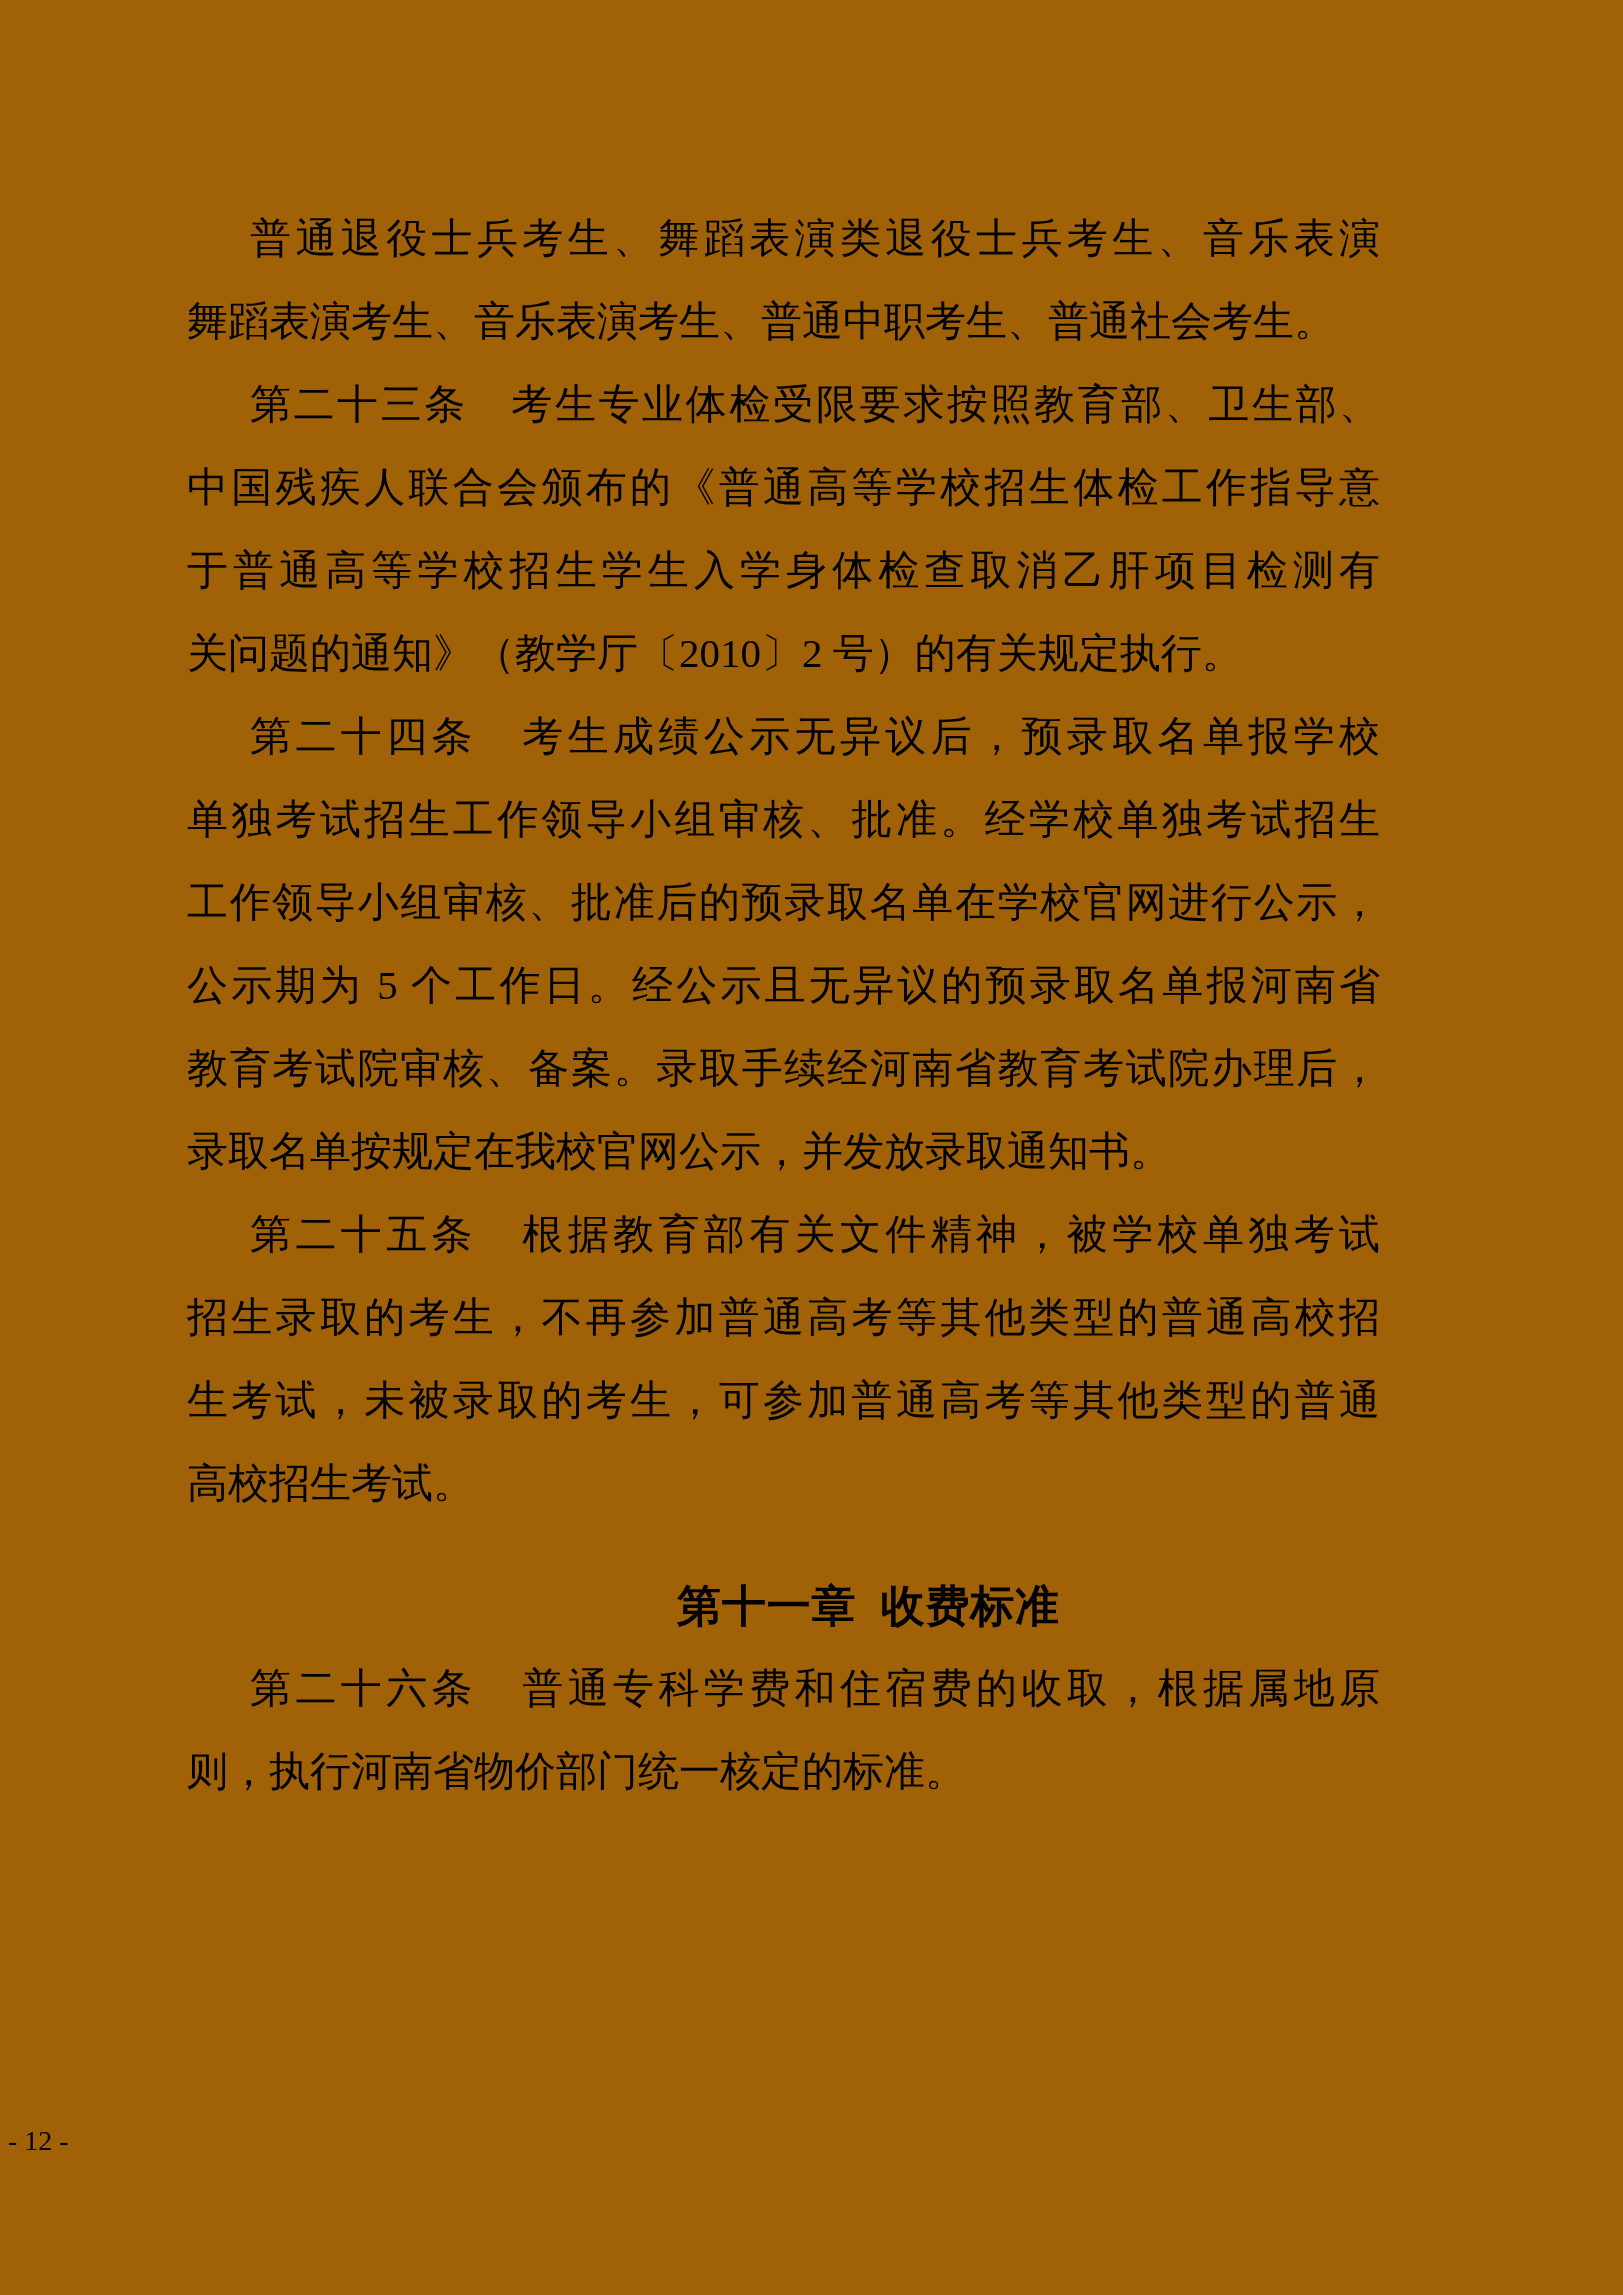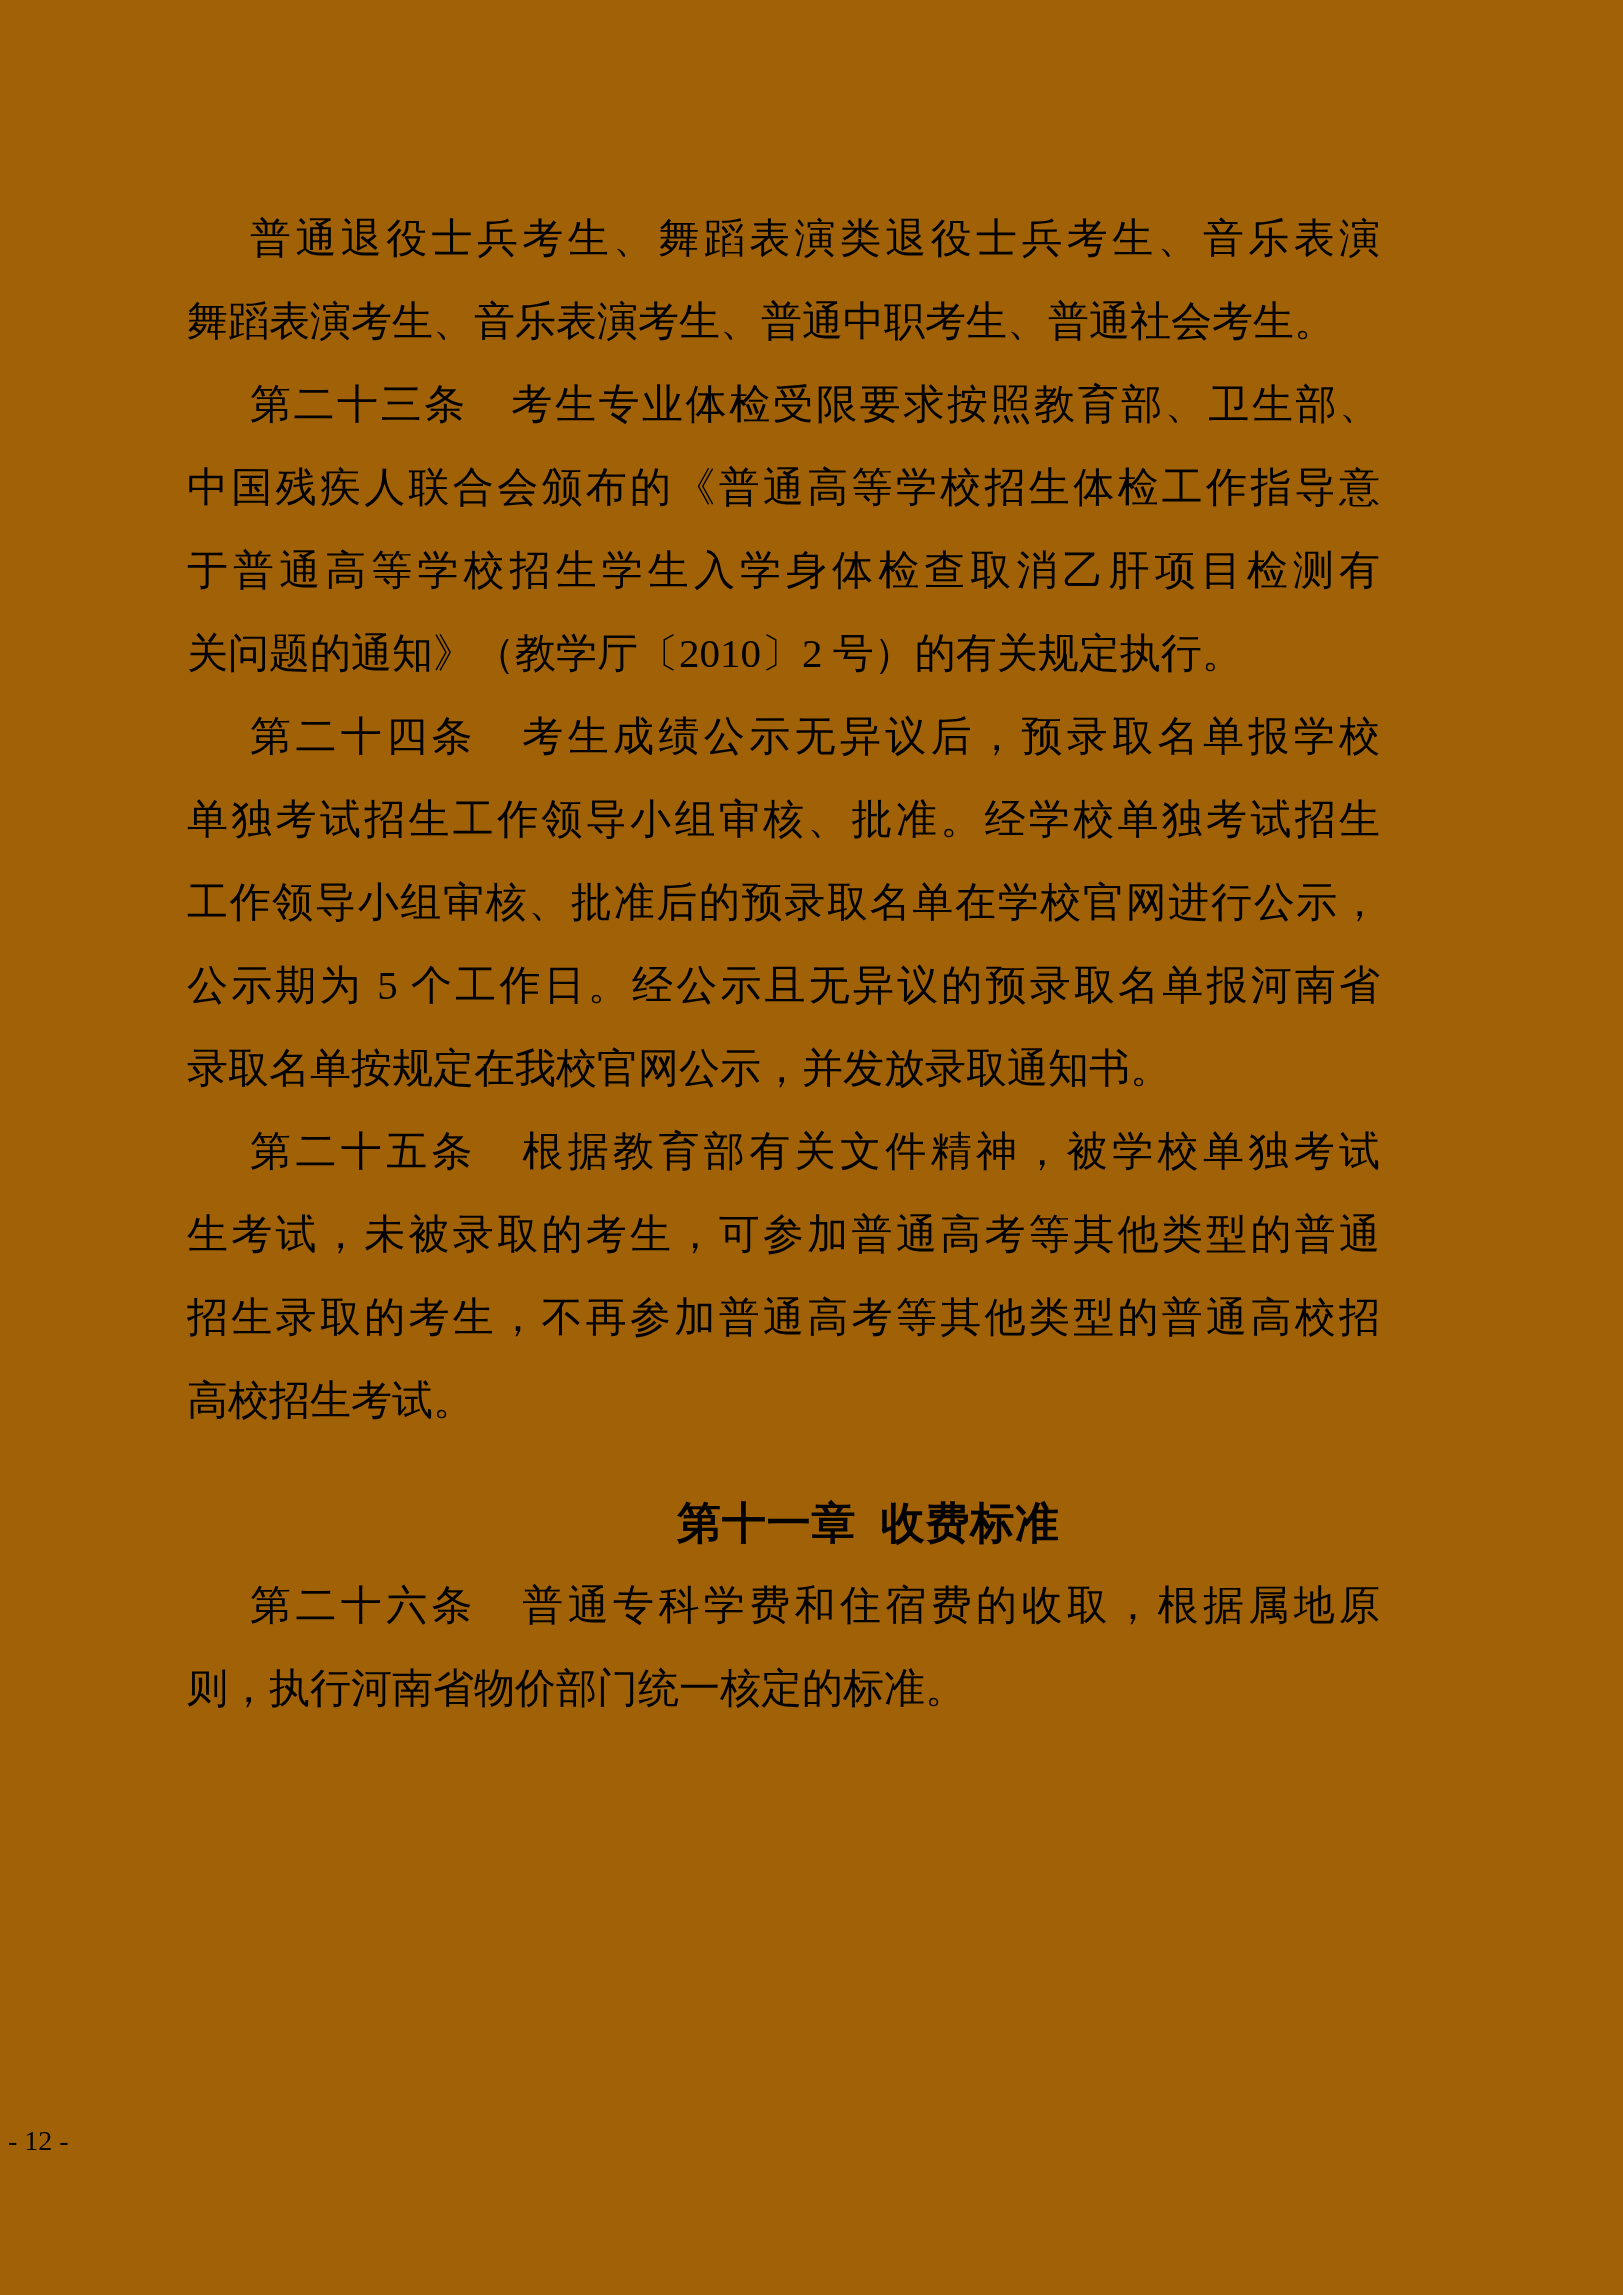--- a/index.html
+++ b/index.html
@@ -74,27 +74,28 @@
       <div class="line">中国残疾人联合会颁布的《普通高等学校招生体检工作指导意</div>
       <div class="line">于普通高等学校招生学生入学身体检查取消乙肝项目检测有</div>
       <div class="line last">关问题的通知》（教学厅〔2010〕2 号）的有关规定执行。</div>
     </section>
 
     <section class="para">
       <div class="line first">第二十四条　考生成绩公示无异议后，预录取名单报学校</div>
       <div class="line">单独考试招生工作领导小组审核、批准。经学校单独考试招生</div>
       <div class="line">工作领导小组审核、批准后的预录取名单在学校官网进行公示，</div>
       <div class="line">公示期为 5 个工作日。经公示且无异议的预录取名单报河南省</div>
+      <div class="line">教育考试院审核、备案。录取手续经河南省教育考试院办理后，</div>
       <div class="line last">录取名单按规定在我校官网公示，并发放录取通知书。</div>
     </section>
 
     <section class="para">
       <div class="line first">第二十五条　根据教育部有关文件精神，被学校单独考试</div>
+      <div class="line">招生录取的考生，不再参加普通高考等其他类型的普通高校招</div>
       <div class="line">生考试，未被录取的考生，可参加普通高考等其他类型的普通</div>
-      <div class="line">招生录取的考生，不再参加普通高考等其他类型的普通高校招</div>
       <div class="line last">高校招生考试。</div>
     </section>
 
     <h2 class="chapter">第十一章 收费标准</h2>
 
     <section class="para">
       <div class="line first">第二十六条　普通专科学费和住宿费的收取，根据属地原</div>
       <div class="line last">则，执行河南省物价部门统一核定的标准。</div>
     </section>
 

